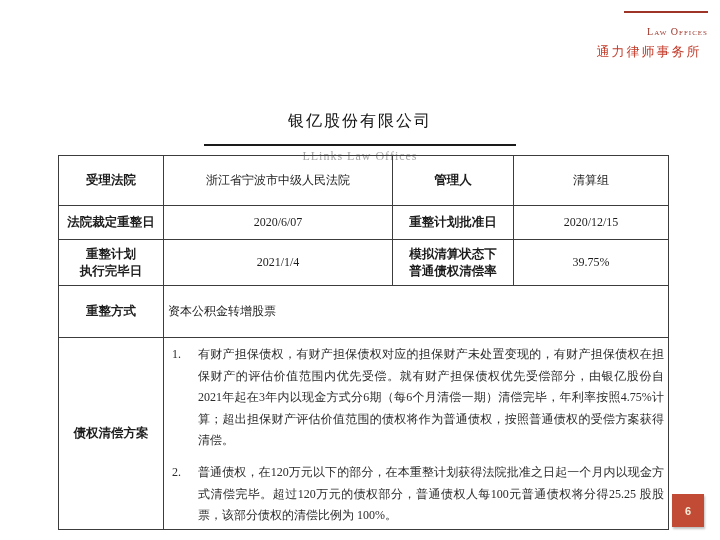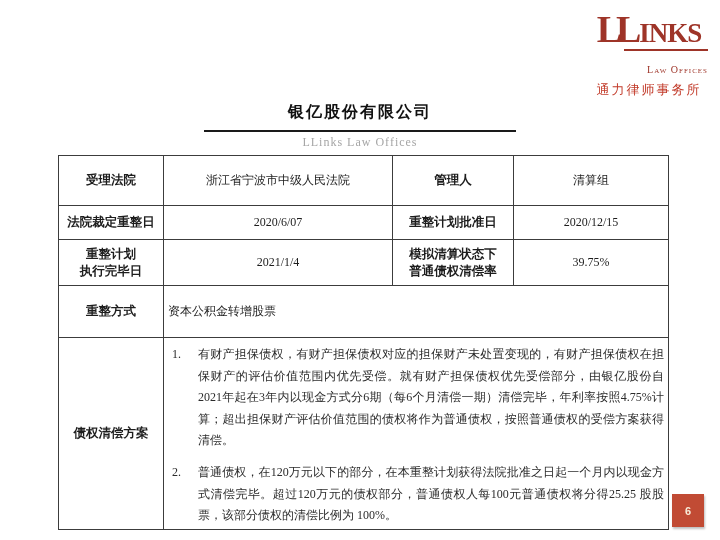--- a/index.html
+++ b/index.html
@@ -29,22 +29,22 @@
   }
   .logo-cn{
     margin-top:8px;
     color:#C23B2A;font-size:13px;font-weight:normal;letter-spacing:2px;
     white-space:nowrap;
     font-family:"Liberation Sans",sans-serif;
   }
   
   .title-block{position:absolute;top:99px;left:0;width:100%;text-align:center;}
   .company-title{
-    font-size:16px;font-weight:bold;color:#111;
-    letter-spacing:2px;margin:3px;
+    font-size:16px;font-weight:normal;color:#111;
+    letter-spacing:2px;margin:12px;
   }
   .title-rule{
     width:312px;height:0;border-bottom:2px solid #1a1a1a;
     margin:7px auto 3px auto;
   }
   .watermark{
     font-size:12px;color:#a6a6a6;letter-spacing:1px;
     font-family:"Liberation Serif",serif;
   }
   
@@ -91,21 +91,20 @@
     display:flex;align-items:center;justify-content:center;
     box-shadow:1px 2px 2px rgba(0,0,0,0.25);
   }
 </style>
 </head>
 <body>
 
 <div class="slide">
 
   <div class="logo">
-    <div class="logo-word"><span class="logo-ll">LL</span><span class="logo-inks">INKS</span></div>
     <div class="logo-subline">Law Offices</div>
     <div class="logo-cn">通力律师事务所</div>
   </div>
 
   <div class="title-block">
     <div class="company-title">银亿股份有限公司</div>
     <div class="title-rule"></div>
     <div class="watermark">LLinks Law Offices</div>
   </div>
 

